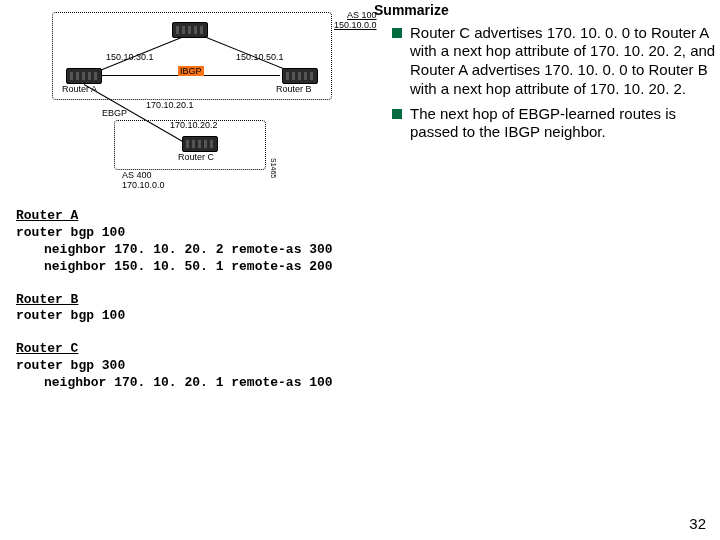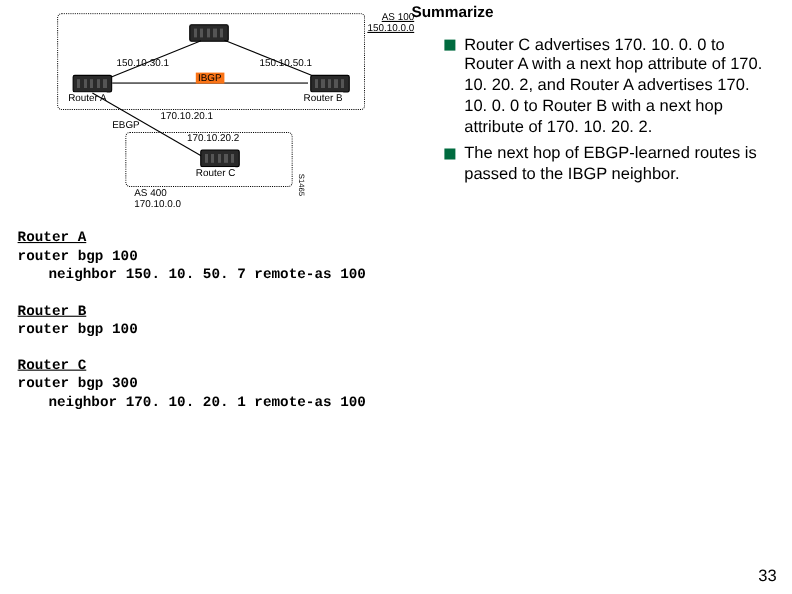--- a/index.html
+++ b/index.html
@@ -65,21 +65,21 @@
     font-size: 15px;
     line-height: 1.25;
   }
   .summary h2 {
     font-size: 14px;
     font-weight: bold;
     margin: 0 0 4px 0;
   }
   .summary ul {
     list-style: none;
-    margin: 12px;
+    margin: 0;
     padding: 0 0 0 18px;
   }
   .summary li {
     position: relative;
     margin: 0 0 6px 0;
     padding-left: 18px;
   }
   .summary li::before {
     content: "";
     position: absolute;
@@ -162,29 +162,30 @@
         <li><span>Router C advertises 170. 10. 0. 0 to Router A with a next hop attribute of 170. 10. 20. 2, and Router A advertises 170. 10. 0. 0 to Router B with a next hop attribute of 170. 10. 20. 2.</span></li>
         <li><span>The next hop of EBGP-learned routes is passed to the IBGP neighbor.</span></li>
       </ul>
     </div>
   </div>
 
   <div class="configs">
     <div class="cfg">
       <span class="hdr">Router A</span><br>
       <span>router bgp 100</span><br>
-      <span class="indent">neighbor 150. 10. 50. 7 remote-as 100</span>
+      <span class="indent">neighbor 170. 10. 20. 2 remote-as 300</span>
+      <span class="indent">neighbor 150. 10. 50. 1 remote-as 200</span>
     </div>
 
     <div class="cfg">
       <span class="hdr">Router B</span><br>
       <span>router bgp 100</span><br>
     </div>
 
     <div class="cfg">
       <span class="hdr">Router C</span><br>
       <span>router bgp 300</span><br>
       <span class="indent">neighbor 170. 10. 20. 1 remote-as 100</span>
     </div>
   </div>
 
-  <div class="pagenum">33</div>
+  <div class="pagenum">32</div>
 </div>
 
 </body></html>

